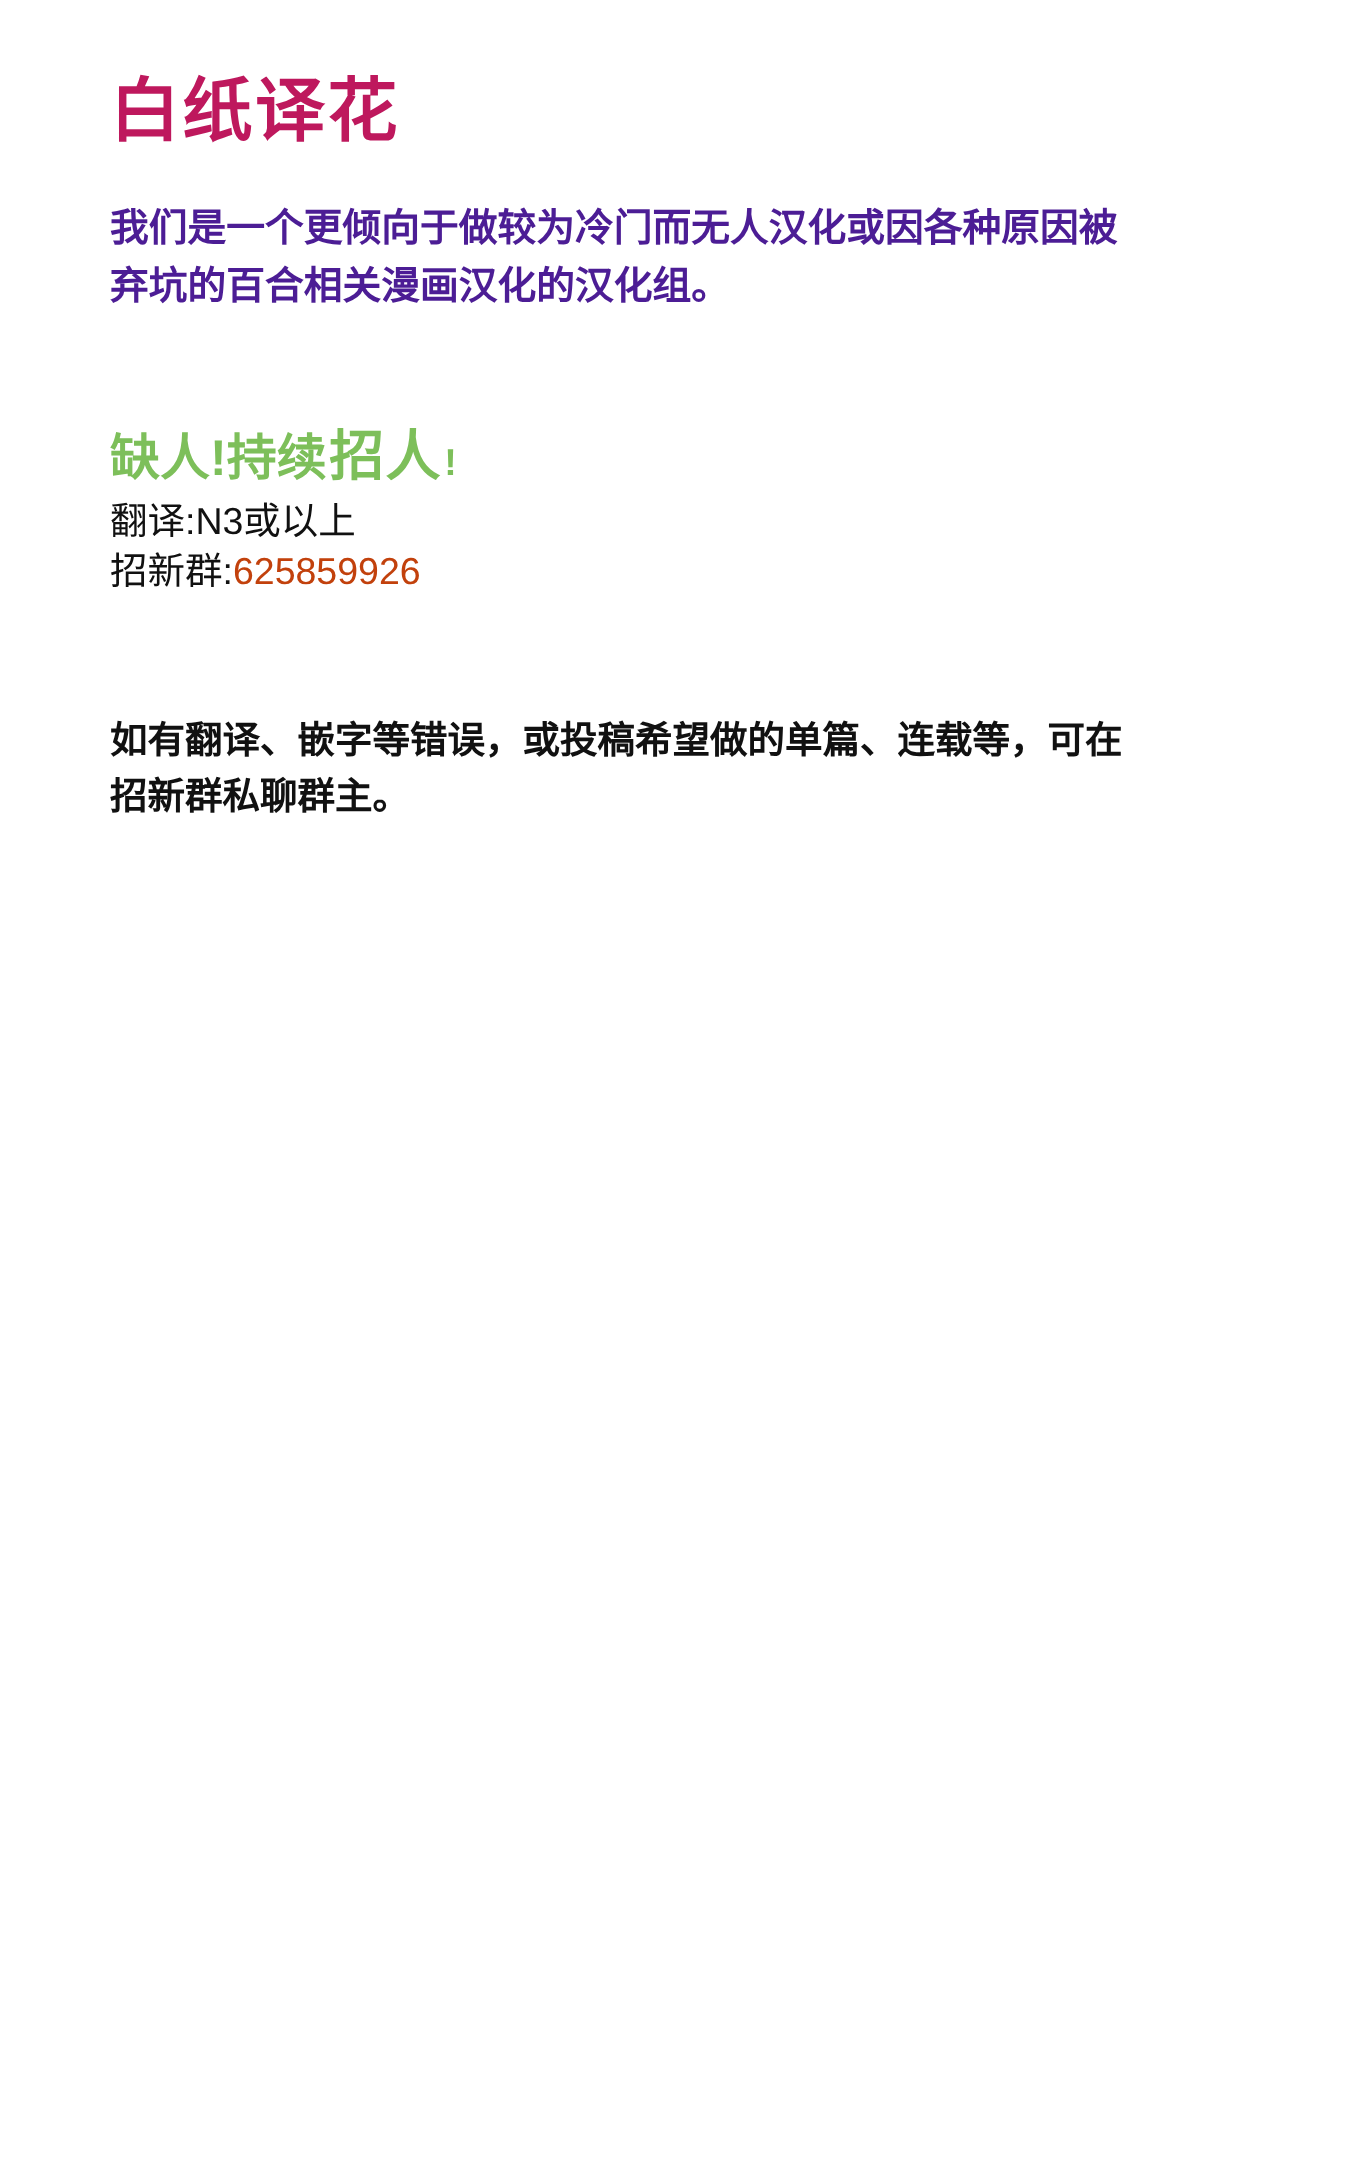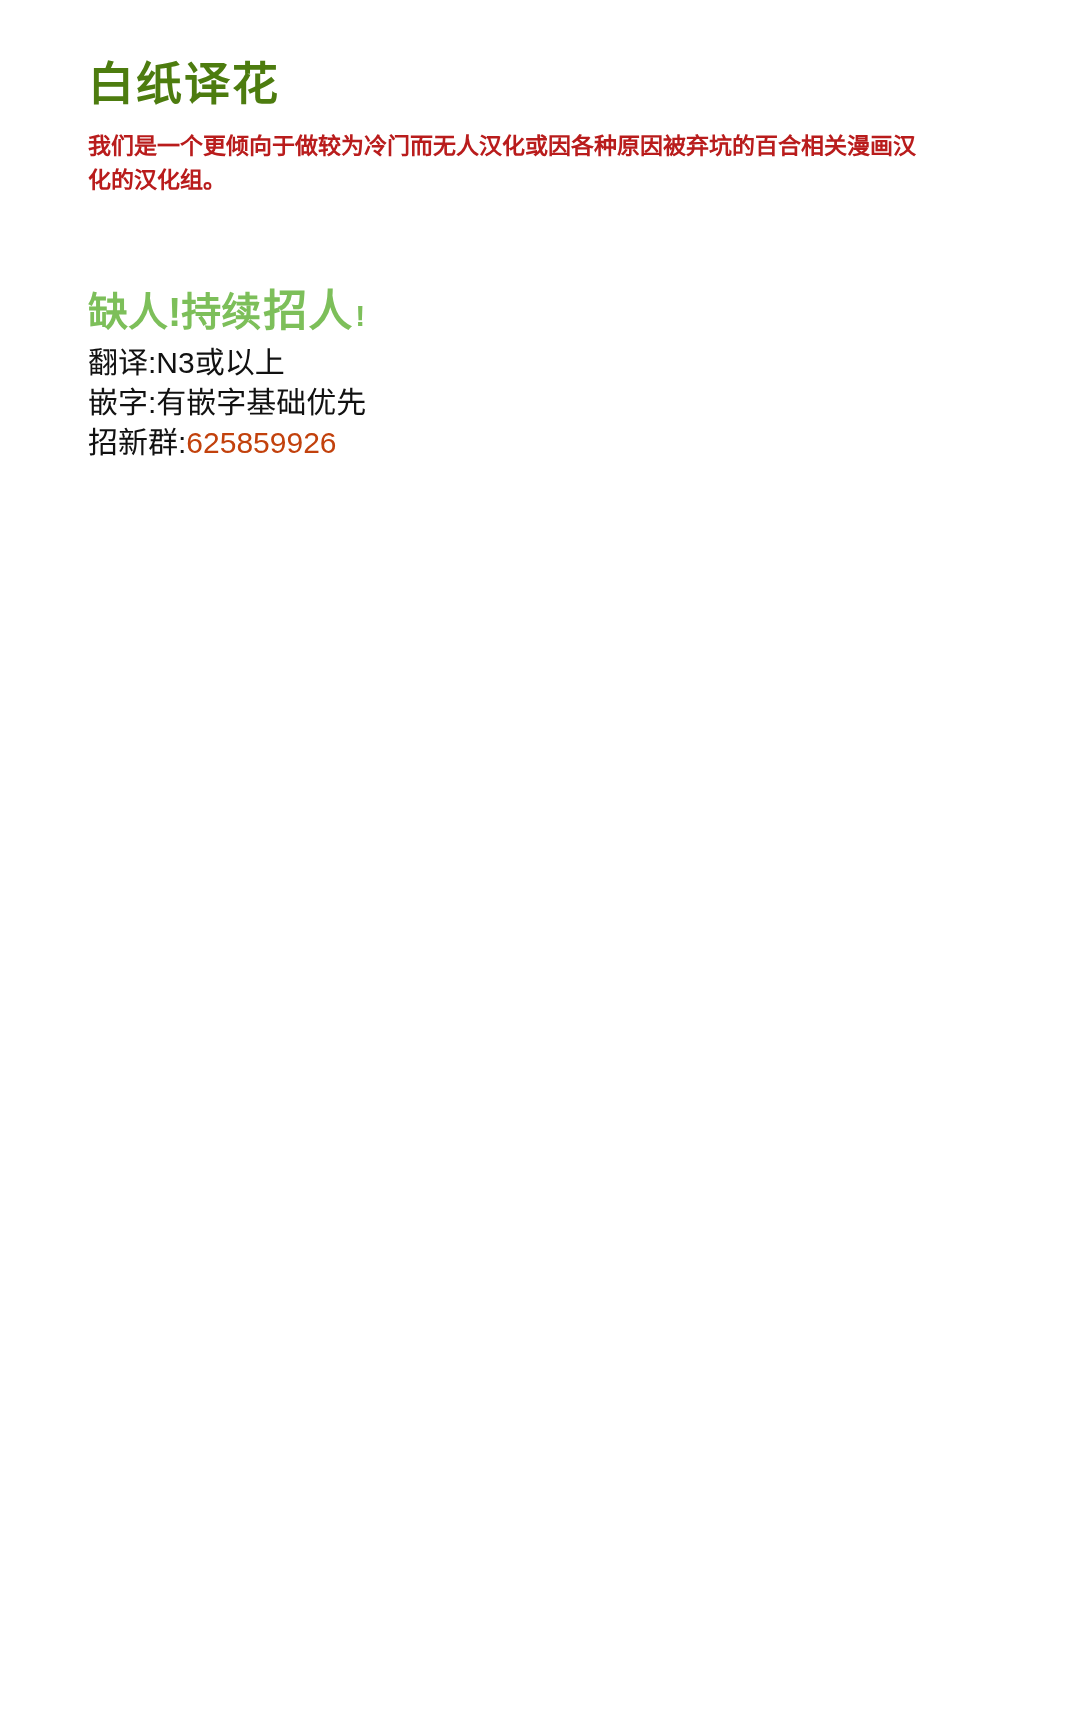--- a/index.html
+++ b/index.html
@@ -23,34 +23,34 @@
     background: #ffffff;
   }
   .content {
     position: absolute;
     left: 88px;
     top: 58px;
     width: 900px;
   }
 
   .logo {
-    font-size: 46px;
+    font-size: 56px;
     font-weight: bold;
-    color: #4d7c0f;
+    color: #be185d;
     letter-spacing: 2px;
     line-height: 1.15;
-    margin: 0 0 18px 0;
+    margin: 0 0 38px 0;
     font-family: "DejaVu Sans", "Liberation Sans", sans-serif;
   }
 
   .intro {
-    font-size: 23px;
+    font-size: 31px;
     font-weight: bold;
     line-height: 1.48;
-    color: #b91c1c;
+    color: #4c1d95;
     margin: 0;
     max-width: 830px;
   }
 
   .recruit-block {
     margin-top: 92px;
   }
 
   .recruit-head {
     display: flex;
@@ -121,27 +121,25 @@
         <span class="small-l">缺人!持续</span>
         <span class="big">招人</span>
         <span class="small-r">!</span>
       </div>
 
       <div class="role-line">
         <span>翻译:</span><span>N3或以上</span>
       </div>
 
 
-      <div class="role-line">
-        <span>嵌字:</span><span>有嵌字基础优先</span>
-      </div>
 
       <div class="role-line">
         <span>招新群:</span><span class="qq">625859926</span>
       </div>
 
     </div>
 
+    <p class="footer-note">如有翻译、嵌字等错误，或投稿希望做的单篇、连载等，可在招新群私聊群主。</p>
 
   </div>
 
   <div class="watermark"></div>
 </div>
 
 </body></html>

